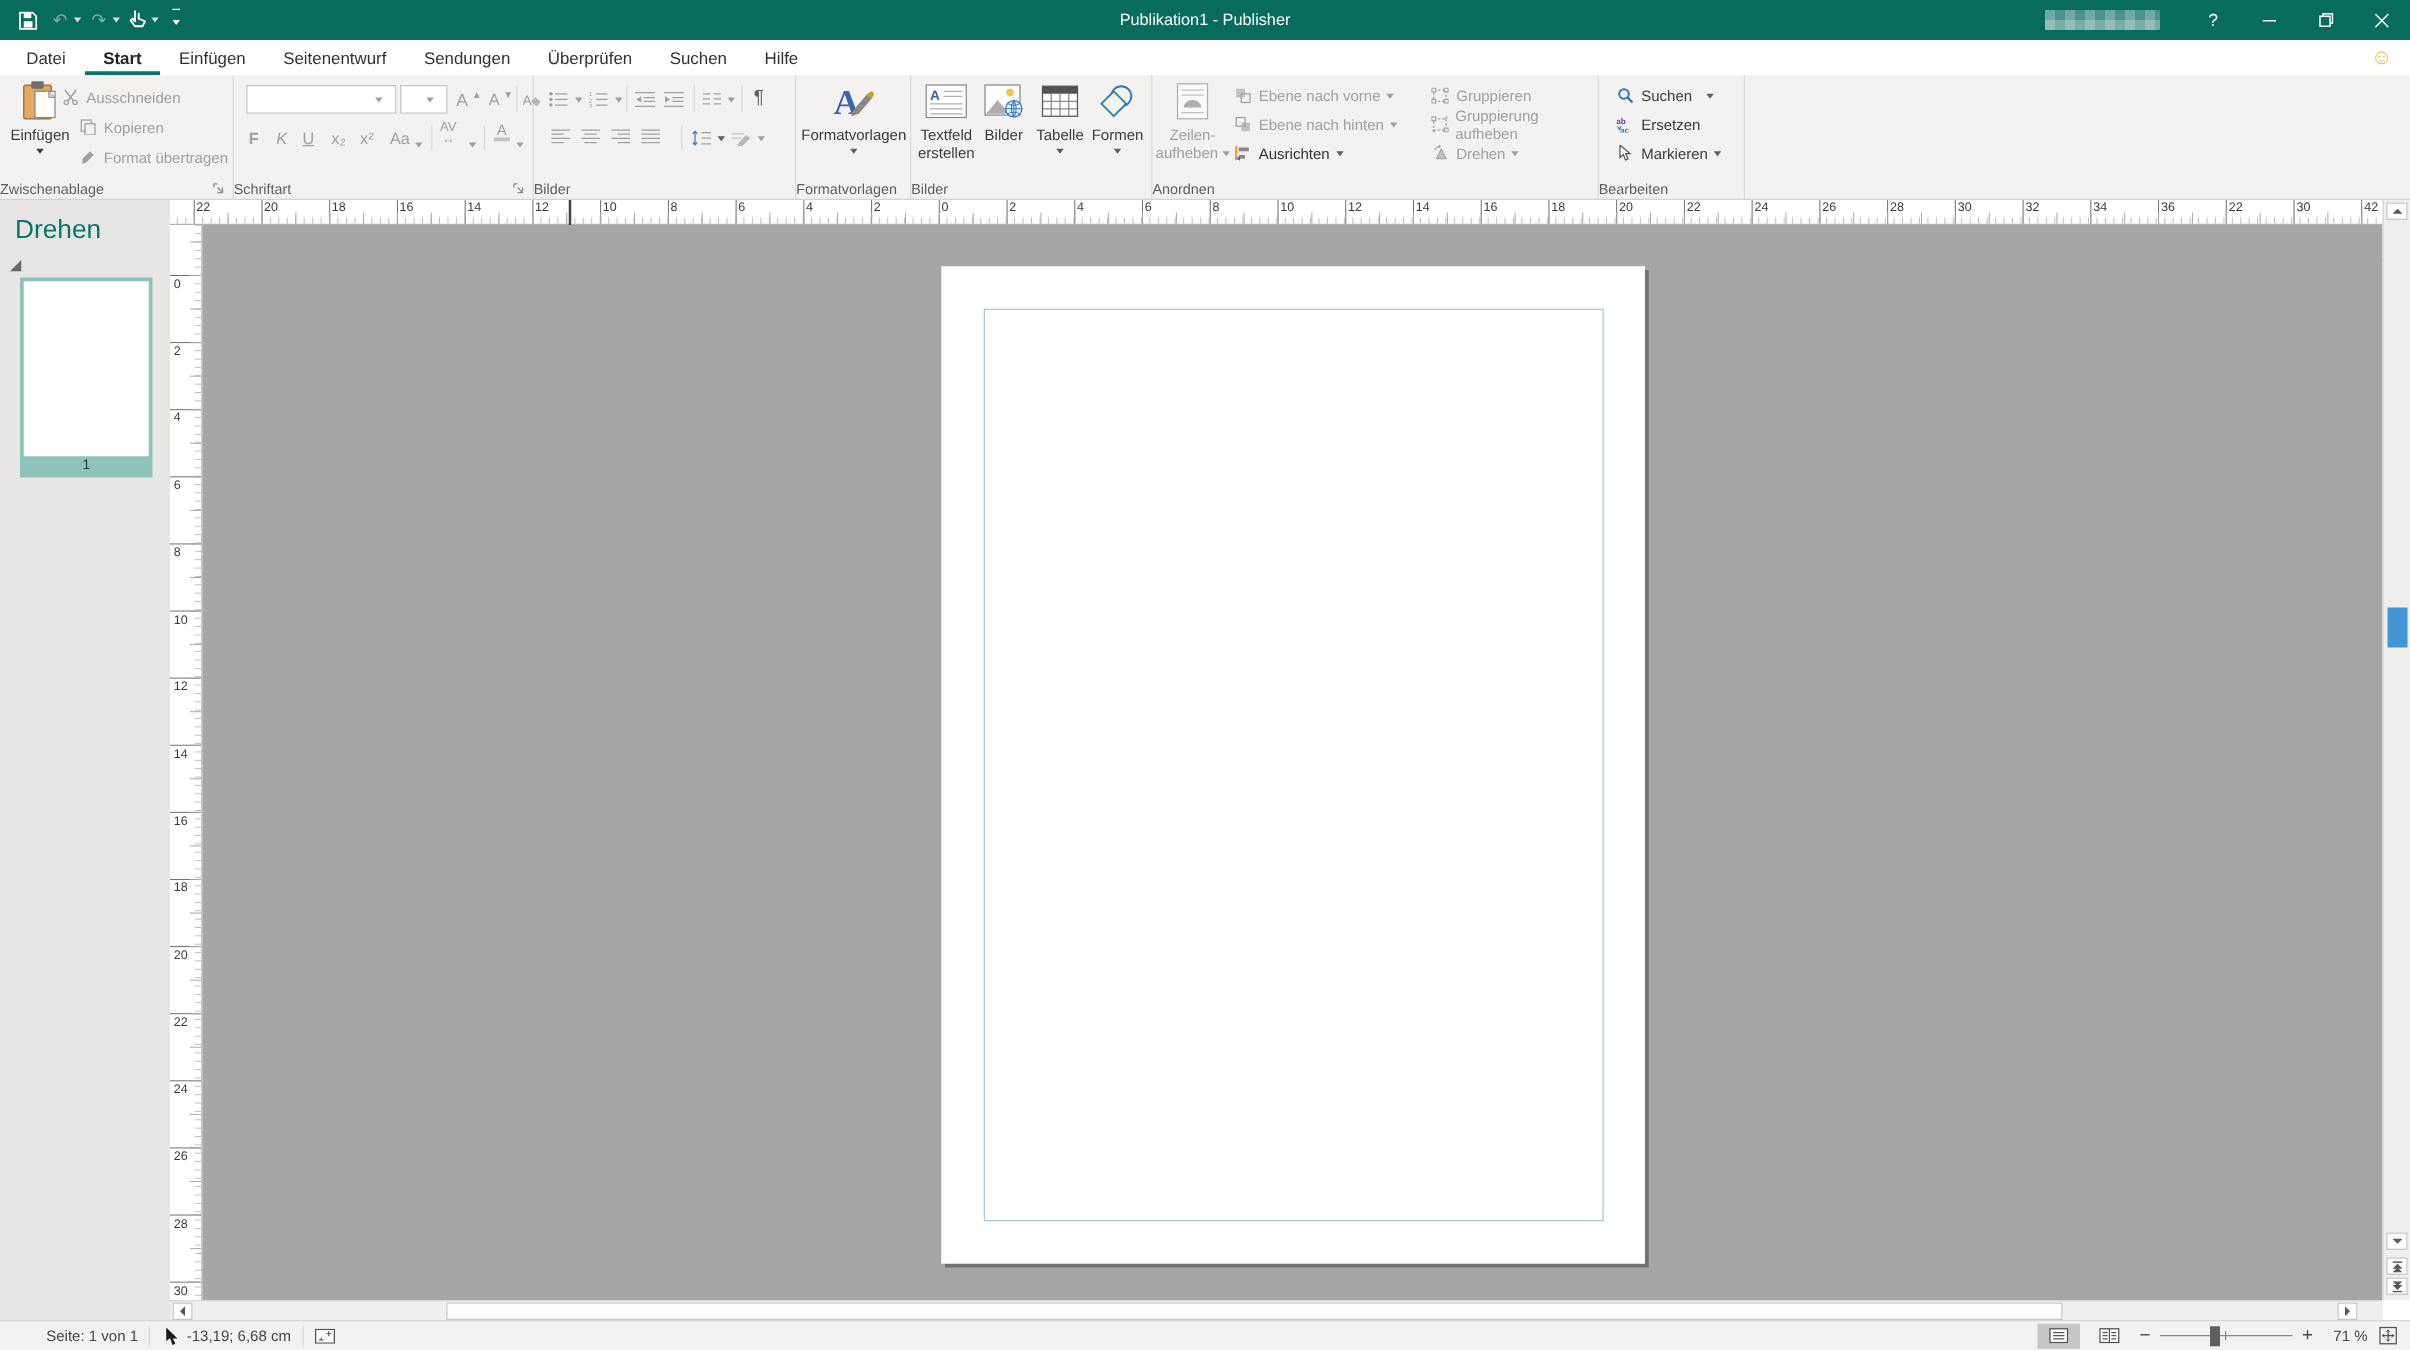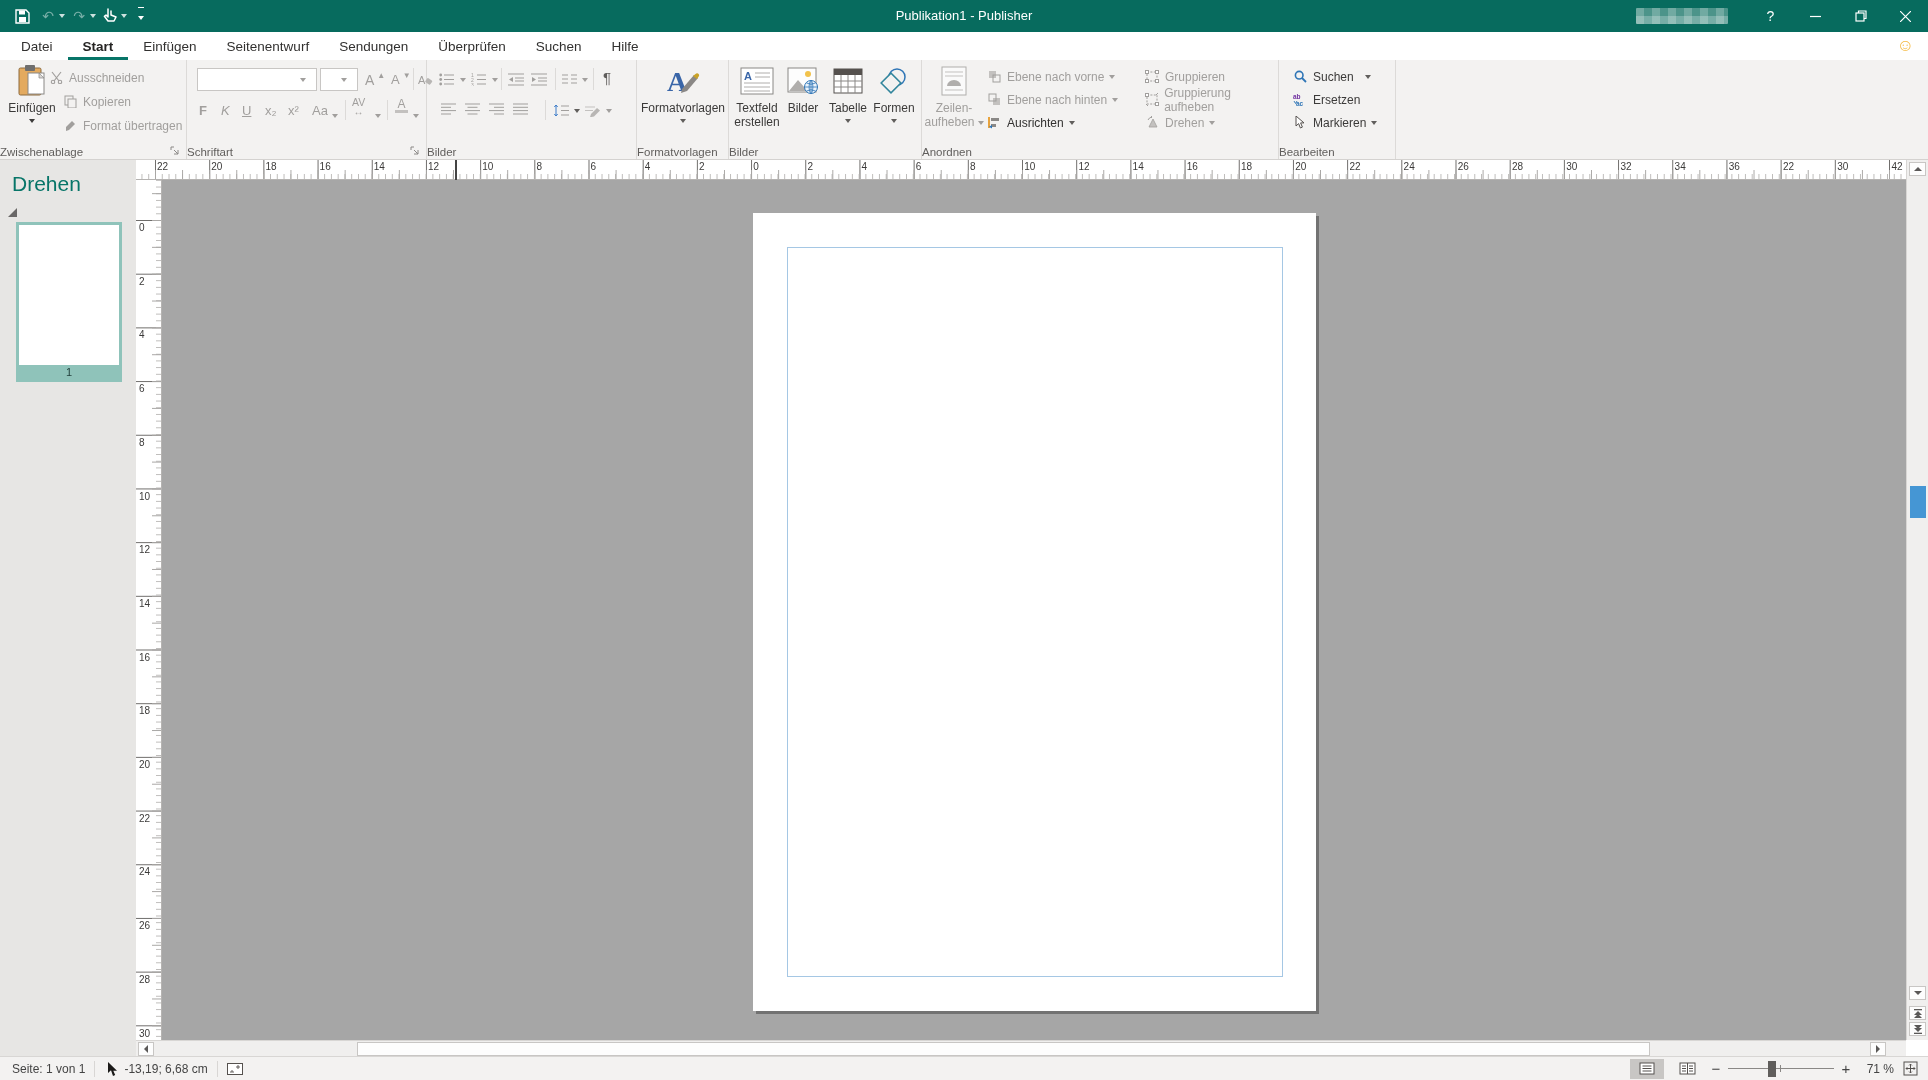--- a/index.html
+++ b/index.html
@@ -113,21 +113,21 @@
     background:#f0efee; border-left:1px solid #d8d6d4; }
   .v-btn { position:absolute; left:2px; width:17px; height:14px; background:#fdfdfd;
     border:1px solid #c8c6c4; display:flex; align-items:center; justify-content:center; color:#5a5857; }
   #v-thumb { position:absolute; left:3px; top:326px; width:16px; height:32px; background:#4596d4; }
   #ribbon-collapse { position:absolute; left:1898px; top:144px; width:16px; height:12px;
     color:#8a8886; display:flex; align-items:center; justify-content:center; }
 
   
   #statusbar { position:absolute; left:0; top:1056px; width:100%; height:24px;
     background:#f3f2f1; border-top:1px solid #d8d6d4; display:flex; align-items:center;
-    font-size:12px; color:#444; }
+    font-size:12px; color:#444;padding-left:25px; }
   .st-sep { width:1px; height:16px; background:#d8d6d4; margin:0 9px; }
   .st-left { display:flex; align-items:center; padding-left:12px; }
   .st-right { margin-left:auto; display:flex; align-items:center; padding-right:8px; gap:6px; }
   .viewbtn { width:34px; height:20px; display:flex; align-items:center; justify-content:center; }
   .viewbtn.active { background:#c8c6c4; }
   #zoom-slider { position:relative; width:106px; height:20px; }
   #zoom-slider .track { position:absolute; left:0; right:0; top:9px; height:1px; background:#8a8886; }
   #zoom-slider .ctick { position:absolute; left:52px; top:6px; width:1px; height:7px; background:#8a8886; }
   #zoom-slider .handle { position:absolute; left:40px; top:2px; width:8px; height:16px; background:#605e5c; }
   .zbtn { font-size:15px; color:#444; width:12px; text-align:center; }

